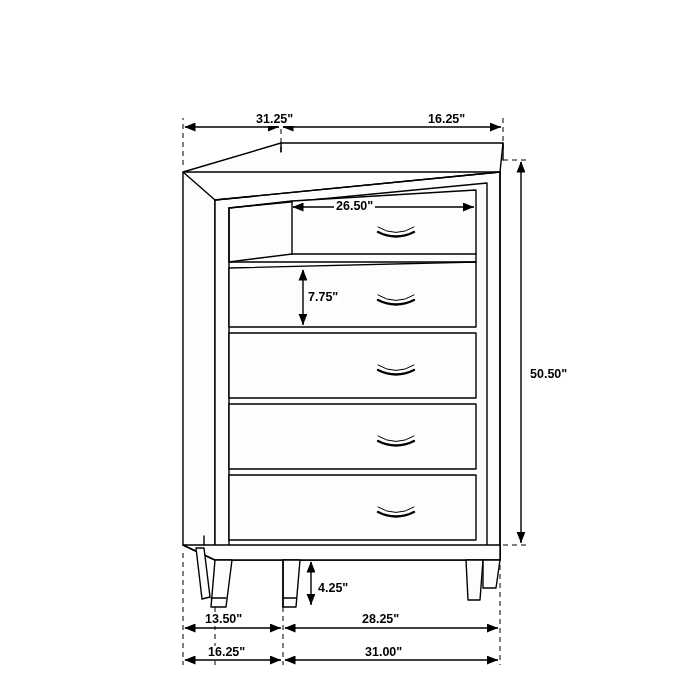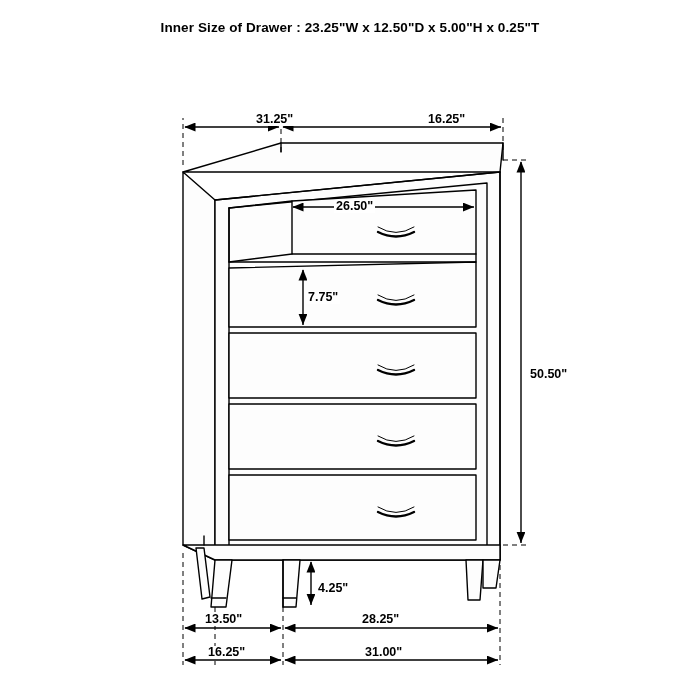--- a/index.html
+++ b/index.html
@@ -43,21 +43,20 @@
     padding: 0 2px;
     white-space: nowrap;
     line-height: 13px;
   }
 </style>
 </head>
 <body>
 
 <div id="stage">
 
-  <div id="title">Inner Size of Drawer : 23.25"W x 12.50"D x 5.00"H x 0.25"T</div>
 
   <svg id="drawing" width="700" height="700" viewBox="0 0 700 700">
     <g stroke="#000000" fill="none" stroke-width="1.4" stroke-linejoin="round" stroke-linecap="round">
 
       <path d="M183,172 L183,545 L215,560 L215,200 Z" fill="#fdfdfd"></path>
 
       <path d="M215,200 L215,560 L500,560 L500,172 Z" fill="#fdfdfd"></path>
 
       <path d="M183,172 L281,143 L503,143 L500,172 Z" fill="#fdfdfd"></path>
 

